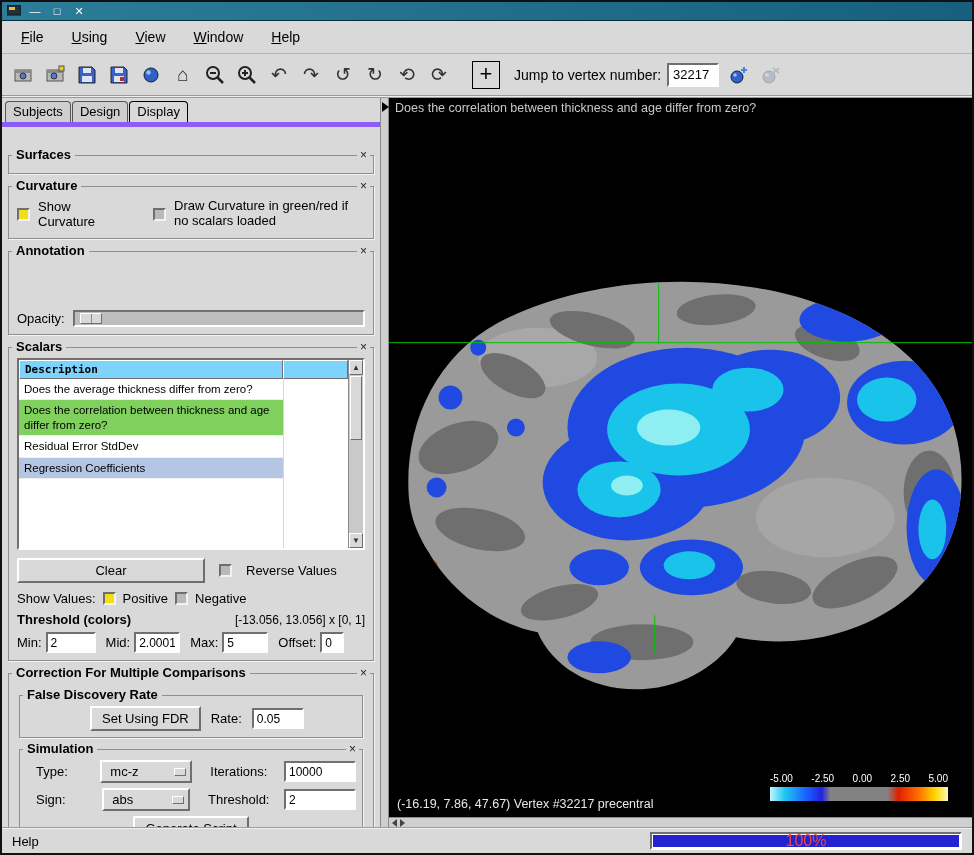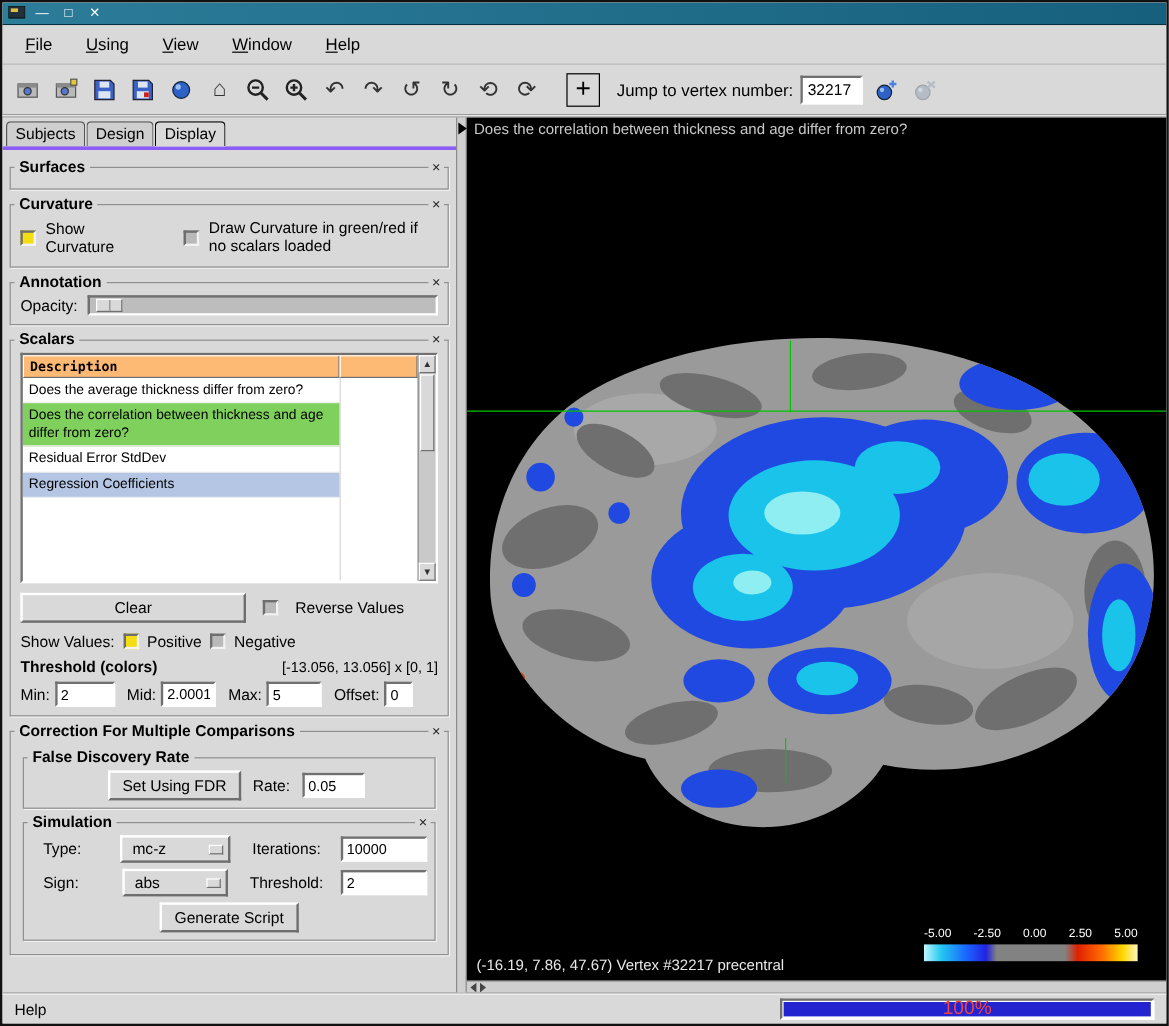--- a/index.html
+++ b/index.html
@@ -35,21 +35,21 @@
            font-family:"Liberation Sans",sans-serif; font-size:13px; padding:1px 4px; }
   .vertex-input { width:52px; height:24px; }
 
   
   .main { flex:1; display:flex; min-height:0; border-top:1px solid #9a9a9a; }
   .left-panel { width:378px; flex:none; display:flex; flex-direction:column; background:#d9d9d9; }
   .tabrow { height:24px; flex:none; display:flex; align-items:flex-end; padding-left:3px; }
   .tab { border:1px solid #555; border-bottom:none; border-radius:4px 4px 0 0; padding:2px 7px 3px;
          background:#cfcfcf; font-size:13px; margin-right:1px; }
   .tab.active { background:#d9d9d9; border-color:#000; position:relative; top:0; }
-  .panel-body { flex:1; border-top:3px solid #8b5cf6; overflow:hidden; padding-top:2px; }
+  .panel-body { flex:1; border-top:5px solid #8b5cf6; overflow:hidden; padding-top:16px; }
 
   
   .groupbox { position:relative; border:1px solid #8f8f8f; box-shadow:1px 1px 0 #f4f4f4;
               margin:12px 6px 5px; padding:10px 8px 7px; }
   .legend { position:absolute; top:-9px; left:3px; background:#d9d9d9; padding:0 4px;
             font-weight:bold; font-size:13px; white-space:nowrap; }
   .closex { position:absolute; top:-8px; right:3px; background:#d9d9d9; padding:0 3px; font-size:12px; color:#222; }
 
   
   .diamond { width:10px; height:10px; transform:rotate(45deg); background:#bdbdbd; flex:none;
@@ -61,34 +61,34 @@
   .btn { background:#d9d9d9; border:2px solid; border-color:#fff #6e6e6e #6e6e6e #fff;
          font-family:"Liberation Sans",sans-serif; font-size:13px; padding:3px 10px; }
   .row { display:flex; align-items:center; }
 
   .surf-row { gap:8px; padding:2px 0 2px 26px; }
   .surf-opt { display:flex; align-items:center; gap:9px; margin-right:34px; }
 
   .curv-row { gap:8px; padding:2px 0; }
   .curv-label2 { font-size:13px; line-height:1.15; }
 
-  .opacity-row { gap:8px; }
+  .opacity-row { gap:8px;margin-top:48px; }
   .slider-track { flex:1; height:17px; background:#bdbdbd; position:relative;
                   border:2px solid; border-color:#707070 #fff #fff #707070; }
   .slider-thumb { position:absolute; left:5px; top:1px; width:22px; height:11px; background:#d9d9d9;
                   border:1px solid; border-color:#fff #707070 #707070 #fff; }
   .slider-thumb::after { content:""; position:absolute; left:10px; top:0; bottom:0; border-left:1px solid #8a8a8a; }
 
   
   .stable { height:192px; background:#fff; display:flex; margin-bottom:8px;
             border:2px solid; border-color:#707070 #fff #fff #707070; }
   .stable-main { flex:1; position:relative; display:flex; flex-direction:column; overflow:hidden; }
   .stable-header { display:flex; height:19px; flex:none; font-family:"DejaVu Sans Mono",monospace;
                    font-size:11px; font-weight:bold; }
-  .hcell { background:#fdba74; border:1px solid; border-color:#fff #707070 #707070 #fff; padding:2px 5px; }
+  .hcell { background:#7dd3fc; border:1px solid; border-color:#fff #707070 #707070 #fff; padding:2px 5px; }
   .hcell.c1 { flex:0 0 264px; }
   .hcell.c2 { flex:1; }
   .col-divider { position:absolute; left:264px; top:19px; bottom:0; border-left:1px solid #d8d8d8; }
   .srow { width:264px; font-size:11.5px; padding:3px 5px; line-height:1.25; border-bottom:1px solid #eee; }
   .srow.green { background:#7fd05c; }
   .srow.blue  { background:#b4c6e4; }
   .vsb { width:15px; flex:none; background:#c9c9c9; border-left:1px solid #8a8a8a;
          display:flex; flex-direction:column; }
   .vsb-btn { height:15px; flex:none; background:#d9d9d9; border:1px solid; border-color:#fff #6e6e6e #6e6e6e #fff;
              font-size:8px; line-height:13px; text-align:center; color:#333; }

